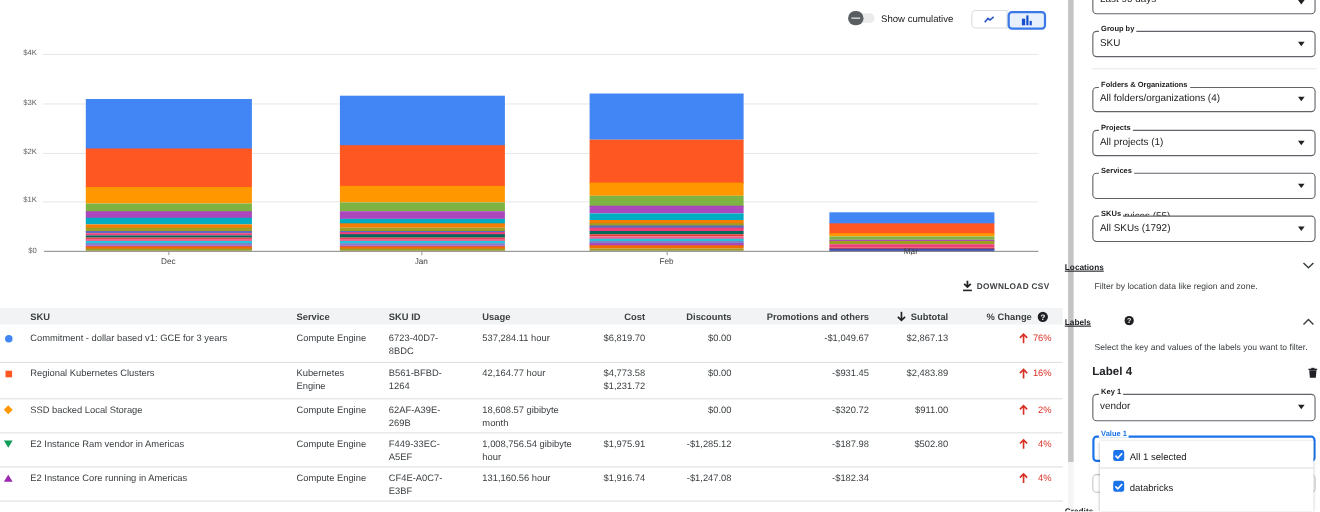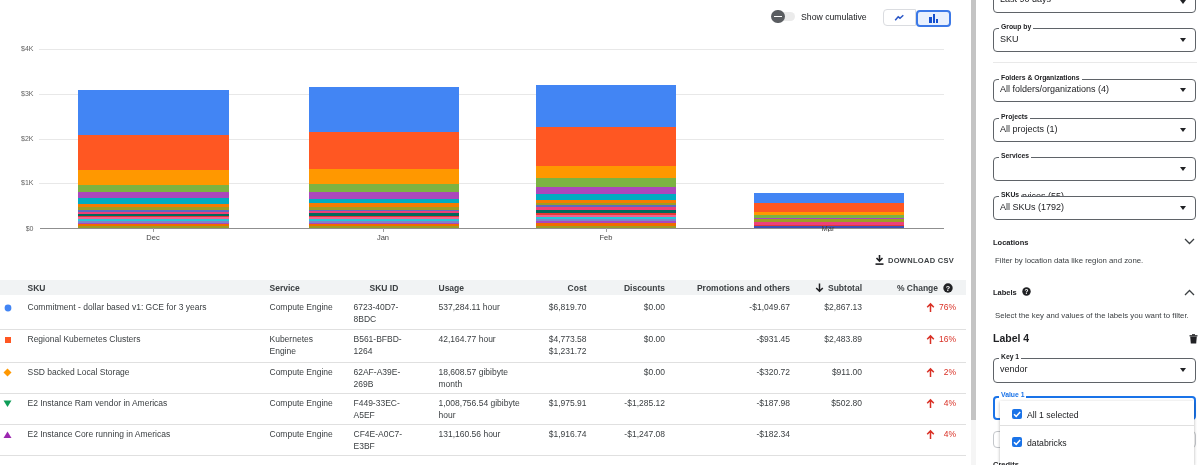--- a/index.html
+++ b/index.html
@@ -13,21 +13,21 @@
 .seg { position:absolute; }
 .hdr { font-size:7.5px; font-weight:bold; color:#3c4043; }
 .cell { position:absolute; font-size:8.5px; color:#3c4043; line-height:12.3px; }
 .r { text-align:right; }
 .sep { position:absolute; height:1px; background:#e0e0e0; left:0; width:966px; }
 .red { color:#d93025; }
 .fld { position:absolute; left:993px; width:203px; height:24px; border:1px solid #5f6368; border-radius:4px; background:#fff; }
 .flab { position:absolute; font-size:6.8px; font-weight:bold; color:#202124; background:#fff; padding:0 2px; }
 .fval { position:absolute; font-size:9px; color:#202124; }
 .caret { position:absolute; width:0; height:0; border-left:3.5px solid transparent; border-right:3.5px solid transparent; border-top:4.5px solid #202124; }
-.shead { position:absolute; left:993px; font-size:7.5px; font-weight:bold; color:#202124; }
+.shead { position:absolute; left:968px; font-size:7.5px; font-weight:bold; color:#202124;text-decoration:underline; }
 .sdesc { position:absolute; left:995px; font-size:7.8px; color:#3c4043; }
 .cb { position:absolute; width:10px; height:10px; background:#1a73e8; border-radius:2px; }
 .cb svg { position:absolute; left:0; top:0; }
 </style>
 </head>
 <body>
 <div id="page">
 
 <div class="ylab" style="left:8px; top:45px;">$4K</div>
 <div class="ylab" style="left:8px; top:89.8px;">$3K</div>
@@ -130,21 +130,21 @@
 
 <svg class="abs" style="left:875px; top:255px;" width="9" height="10" viewBox="0 0 9 10">
   <path d="M4.5 0 v5 M1.5 3 l3 3 3-3" stroke="#202124" stroke-width="1.6" fill="none"></path>
   <rect x="0.5" y="8.3" width="8" height="1.6" fill="#202124"></rect>
 </svg>
 <div class="abs hdr" style="left:888px; top:256px; letter-spacing:0.3px;">DOWNLOAD CSV</div>
 
 <div class="abs" style="left:0px; top:280px; width:966px; height:15px; background:#f1f3f4;"></div>
 <div class="cell hdr" style="left:27.5px; top:282px;">SKU</div>
 <div class="cell hdr" style="left:269.5px; top:282px;">Service</div>
-<div class="cell hdr" style="left:353.5px; top:282px;margin-left:16px;">SKU ID</div>
+<div class="cell hdr" style="left:353.5px; top:282px;">SKU ID</div>
 <div class="cell hdr" style="left:438.5px; top:282px;">Usage</div>
 <div class="cell hdr r" style="left:486.5px; top:282px; width:100px;">Cost</div>
 <div class="cell hdr r" style="left:565px; top:282px; width:100px;">Discounts</div>
 <div class="cell hdr r" style="left:690px; top:282px; width:100px;">Promotions and others</div>
 <svg class="abs" style="left:814.5px; top:282.5px;" width="9" height="10" viewBox="0 0 9 10">
       <path d="M4.5 0.5 V8 M1.2 5 l3.3 3.3 3.3-3.3" stroke="#202124" stroke-width="1.5" fill="none"></path>
     </svg>
 <div class="cell hdr r" style="left:762px; top:282px; width:100px;">Subtotal</div>
 <div class="cell hdr r" style="left:838px; top:282px; width:100px;">% Change</div>
 <svg class="abs" style="left:942.5px; top:283px;" width="10" height="10" viewBox="0 0 10 10">

